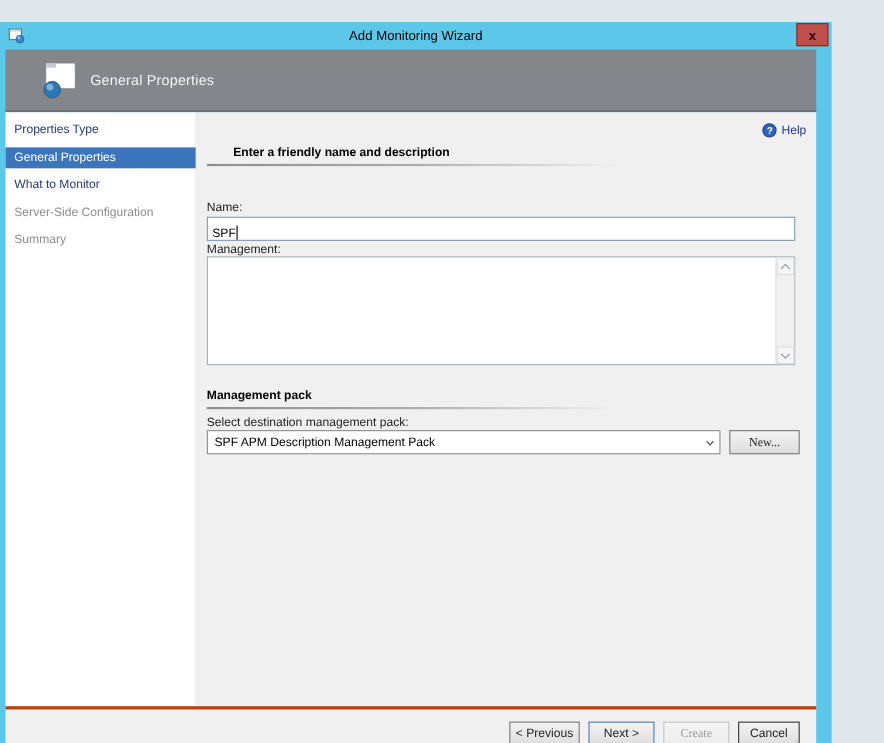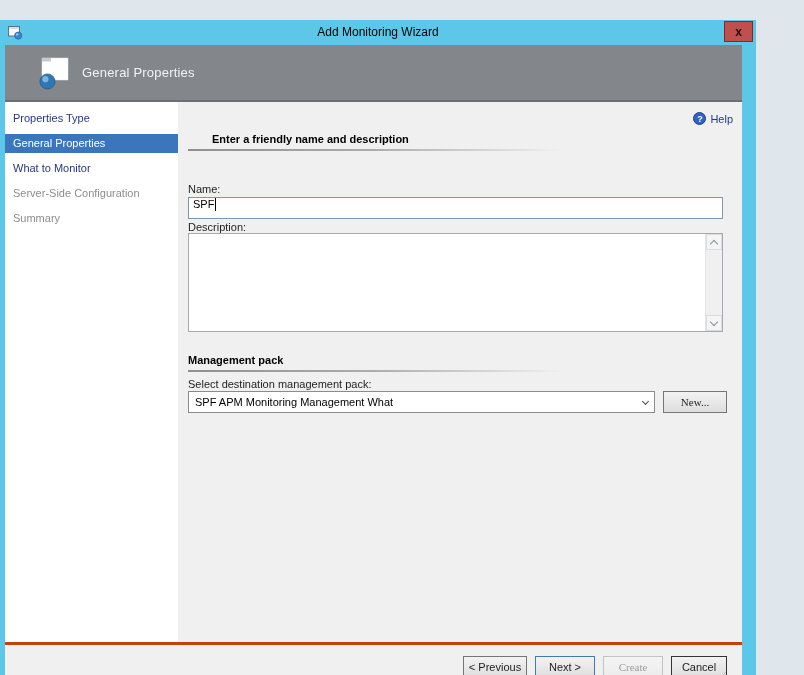--- a/index.html
+++ b/index.html
@@ -86,21 +86,21 @@
   .r2 { top:268px; }
 
   .field-label { position:absolute; left:10px; font-size:11px; color:#1e1e1e; }
   .lbl-name { top:81px; }
   .lbl-desc { top:119px; }
   .lbl-select { top:276px; }
 
   .textbox {
     position:absolute; left:10px; right:19px; top:95px; height:22px;
     background:#fff; border:1px solid #7f96ad;
-    display:flex; align-items:flex-start; padding:0 4px;
+    display:flex; align-items:flex-end; padding:0 4px;
     font-size:11px; color:#000;
   }
   .caret { display:inline-block; width:1px; height:13px; background:#000; margin-left:1px; }
 
   .descbox {
     position:absolute; left:10px; right:19px; top:131px; height:99px;
     background:#fff; border:1px solid #a3aab1;
     display:flex;
   }
   .desc-text { flex:1; padding:3px 4px; font-size:11px; }
@@ -201,40 +201,40 @@
 
     <div class="sec-heading h1">Enter a friendly name and description</div>
     <div class="rule r1"></div>
 
     <div class="field-label lbl-name">Name:</div>
     <div class="textbox" role="textbox">
       <span>SPF</span>
       <span class="caret"></span>
     </div>
 
-    <div class="field-label lbl-desc">Description:</div>
+    <div class="field-label lbl-desc">Management:</div>
     <div class="descbox" role="textbox">
       <div class="desc-text"></div>
       <div class="vscroll">
         <div class="sbtn">
             <span class="chev up"></span>
           </div>
         <div class="sbtn">
             <span class="chev down"></span>
           </div>
       </div>
     </div>
 
     <div class="sec-heading h2">Management pack</div>
     <div class="rule r2"></div>
 
     <div class="field-label lbl-select">Select destination management pack:</div>
     <div class="combo-row">
       <div class="combo" role="combobox">
-        <span class="combo-text">SPF APM Monitoring Management What</span>
+        <span class="combo-text">SPF APM Description Management Pack</span>
         <span class="combo-arrow"></span>
       </div>
       <button class="btn btn-new">New...</button>
     </div>
 
   </div>
 
   <div class="footer">
     <button class="btn btn-prev">&lt; Previous</button>
     <button class="btn btn-next">Next &gt;</button>

